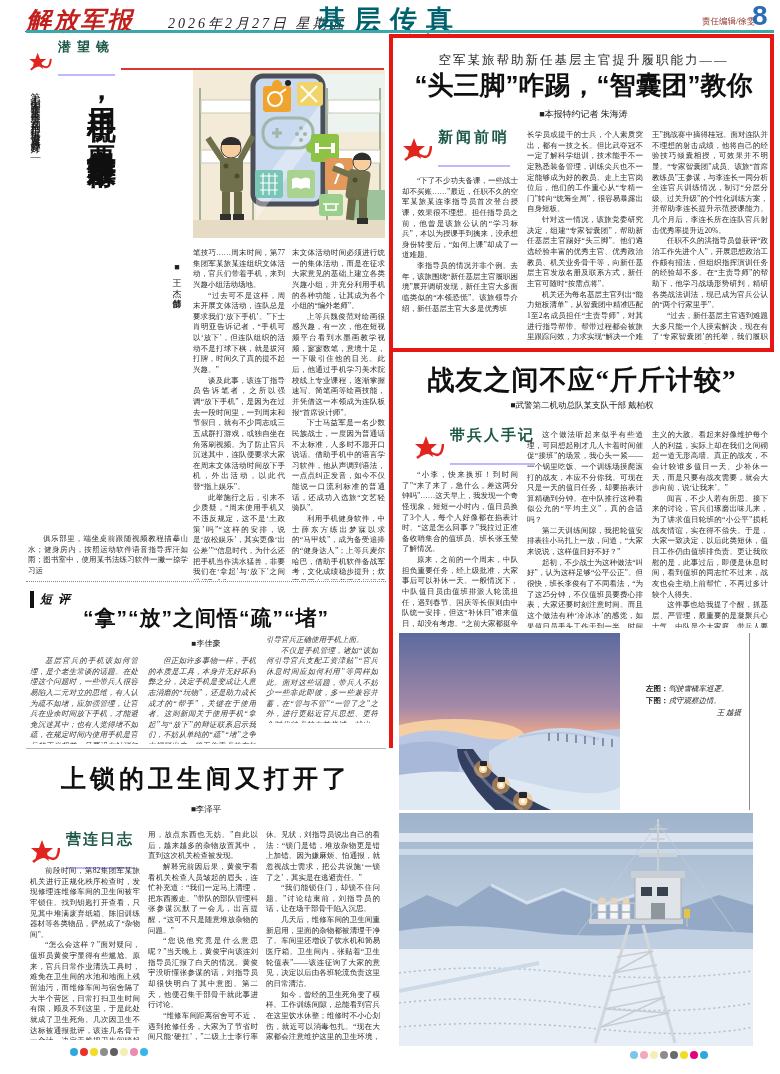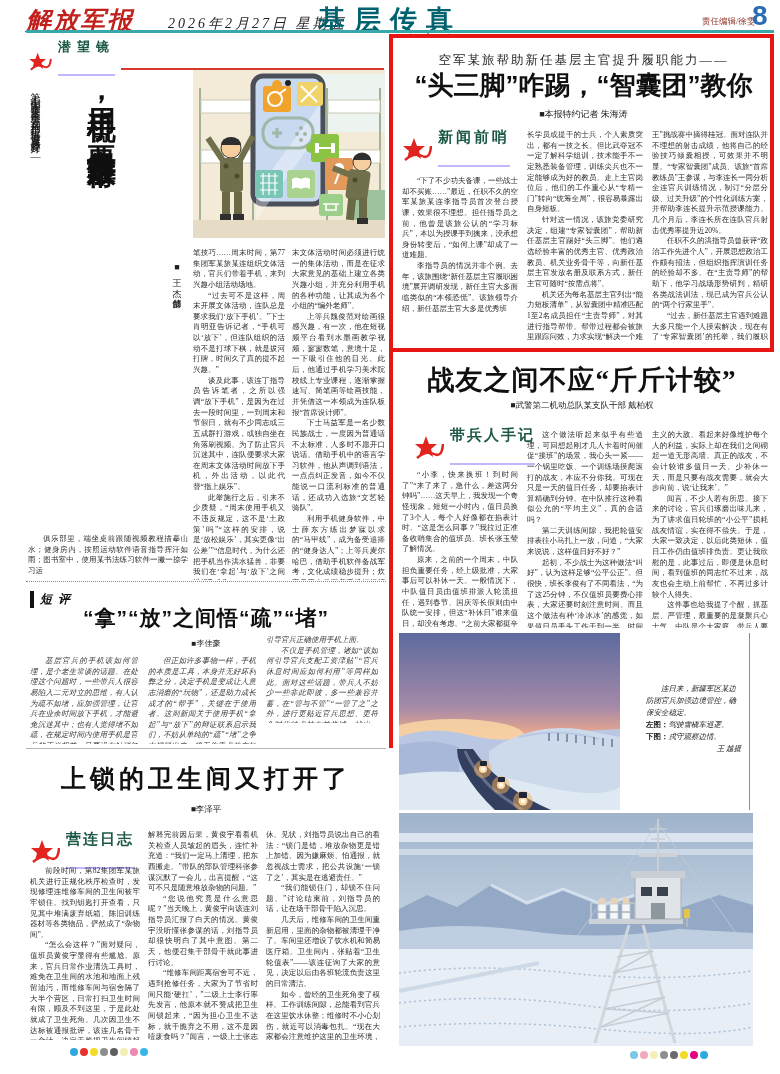--- a/index.html
+++ b/index.html
@@ -292,21 +292,20 @@
           <circle cx="102" cy="152" r="2" fill="#fff"></circle>
         <circle cx="124" cy="168" r="10" fill="#f9b45c" opacity="0.5"></circle>
           <circle cx="124" cy="168" r="4.5" fill="#ffd9a0"></circle>
         <rect x="120" y="159" width="8" height="6" rx="1" fill="#1e2638"></rect>
           <circle cx="124" cy="168" r="2" fill="#fff"></circle>
       </g>
     </svg>
   </div>
 
   <div class="abs caption-block" style="left:636px;top:633px;width:114px;height:177px;">
-    <p class="intro">连日来，新疆军区某边防团官兵加强边境管控，确保安全稳定。</p>
     <p class="cap-line"><b>左图：</b><span>驾驶雪橇车巡逻。</span></p>
     <p class="cap-line"><b>下图：</b><span>戍守观察边情。</span></p>
     <p class="credit">王 越摄</p>
   </div>
 
   <div class="abs thin-rule" style="left:26px;top:748px;width:360px;"></div>
   <div class="abs center h-serif" style="left:26px;top:762px;width:360px;font-size:25px;letter-spacing:4px;">上锁的卫生间又打开了</div>
   <div class="abs center byline" style="left:26px;top:804px;width:360px;font-size:8.5px;">■李泽平</div>
 
   <div class="abs marker" style="left:30px;top:830px;">
@@ -317,20 +316,21 @@
       </svg>
     </span>
     <span class="label underline-teal" style="font-size:15px;letter-spacing:2px;">营连日志</span>
   </div>
 
   <div class="col" style="left:30px;top:866px;width:110px;height:174px;">
       <p>前段时间，第82集团军某旅机关进行正规化秩序检查时，发现修理连维修车间的卫生间被牢牢锁住。找到钥匙打开查看，只见其中堆满废弃纸箱、陈旧训练器材等各类物品，俨然成了“杂物间”。</p>
       <p>“怎么会这样？”面对疑问，值班员黄俊宇显得有些尴尬。原来，官兵日常作业清洗工具时，难免在卫生间的水池和地面上残留油污，而维修车间与宿舍隔了大半个营区，日常打扫卫生时间有限，顾及不到这里，于是此处就成了卫生死角。几次因卫生不达标被通报批评，该连几名骨干一合计，决定干脆把卫生间锁起来，大家如果维修期间需要上厕所，就多跑几步，回宿舍解决。</p>
     </div>
   <div class="col cont" style="left:148px;top:830px;width:110px;height:210px;">
+      <p>用，放点东西也无妨。”自此以后，越来越多的杂物放置其中，直到这次机关检查被发现。</p>
       <p>解释完前因后果，黄俊宇看看机关检查人员皱起的眉头，连忙补充道：“我们一定马上清理，把东西搬走。”带队的部队管理科张参谋沉默了一会儿，出言提醒，“这可不只是随意堆放杂物的问题。”</p>
       <p>“您说他究竟是什么意思呢？”当天晚上，黄俊宇向该连刘指导员汇报了白天的情况。黄俊宇没听懂张参谋的话，刘指导员却很快明白了其中意图。第二天，他便召集干部骨干就此事进行讨论。</p>
       <p>“维修车间距离宿舍可不近，遇到抢修任务，大家为了节省时间只能‘硬扛’，”二级上士李行率先发言，他原本就不赞成把卫生间锁起来，“因为担心卫生不达标，就干脆弃之不用，这不是因噎废食吗？”闻言，一级上士张志强表示反对，“那卫生问题怎么解决？也不能老是被通报批评吧？”</p>
     </div>
   <div class="col cont" style="left:266px;top:830px;width:114px;height:210px;">
       <p>休。见状，刘指导员说出自己的看法：“锁门是错，堆放杂物更是错上加错。因为嫌麻烦、怕通报，就忽视战士需求，把公共设施‘一锁了之’，其实是在逃避责任。”</p>
       <p>“我们能锁住门，却锁不住问题。”讨论结束前，刘指导员的话，让在场干部骨干陷入沉思。</p>
       <p>几天后，维修车间的卫生间重新启用，里面的杂物都被清理干净了。车间里还增设了饮水机和简易医疗箱。卫生间内，张贴着“卫生轮值表”——该连征询了大家的意见，决定以后由各班轮流负责这里的日常清洁。</p>
       <p>如今，曾经的卫生死角变了模样。工作训练间隙，总能看到官兵在这里饮水休整；维修时不小心划伤，就近可以消毒包扎。“现在大家都会注意维护这里的卫生环境，说是轮流清扫，其实工作量不大，”战士李武勋一边给医疗箱补充药品，一边笑着介绍，“关键是通过这件事，我们悟出一个道理——遇到矛盾问题不能绕着走，只要想解决，就能找到办法。”</p>
     </div>

